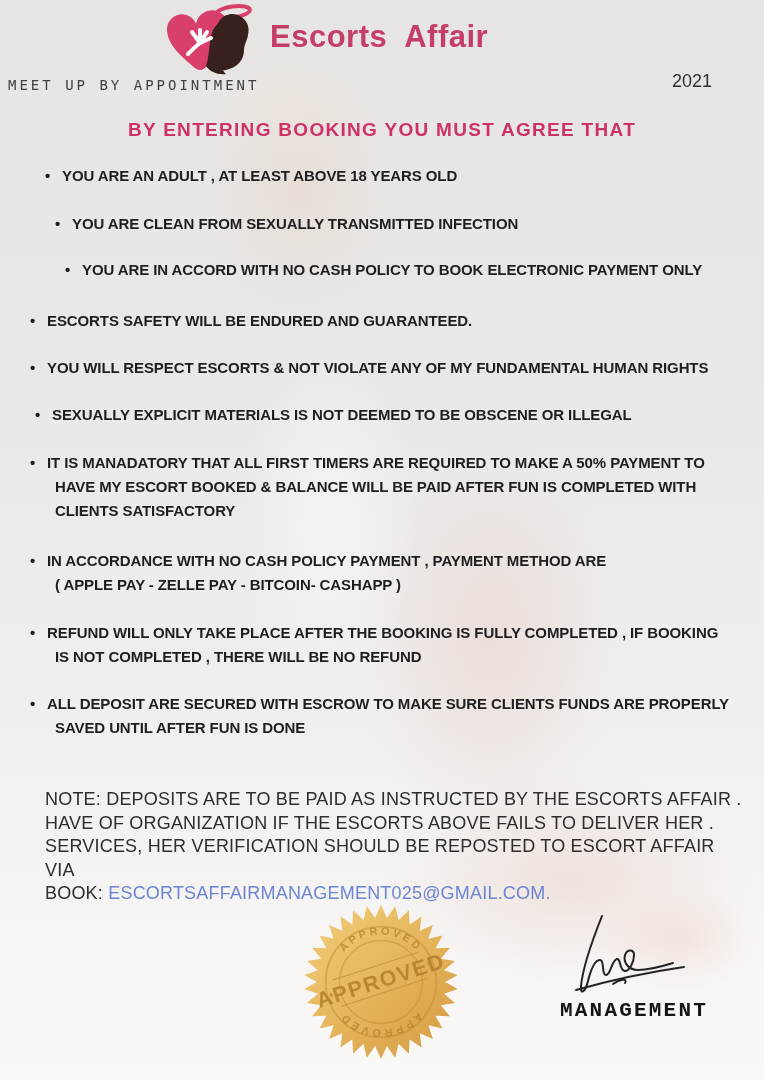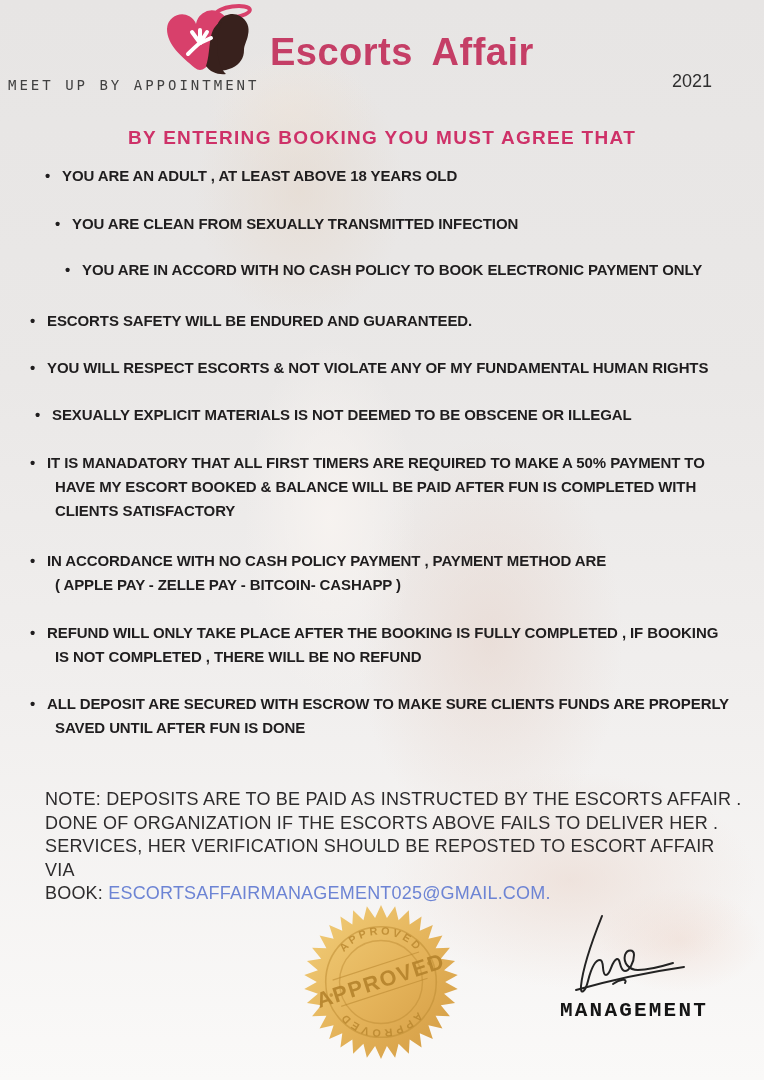--- a/index.html
+++ b/index.html
@@ -12,31 +12,31 @@
       radial-gradient(ellipse 120px 250px at 330px 520px, rgba(247,243,240,.95), transparent 72%),
       radial-gradient(ellipse 190px 290px at 490px 640px, rgba(228,207,197,.5), transparent 70%),
       radial-gradient(ellipse 260px 150px at 570px 880px, rgba(233,213,203,.55), transparent 72%),
       radial-gradient(ellipse 110px 70px at 680px 940px, rgba(240,221,212,.6), transparent 75%),
       linear-gradient(180deg,#e7e5e4 0%,#eae8e7 35%,#f1efee 65%,#faf9f8 100%);
   }
   
   .logo-icon{position:absolute;left:162px;top:2px;}
   .brand{
     position:absolute;left:270px;top:19px;
-    font-size:38px;font-weight:bold;letter-spacing:.5px;word-spacing:9px;
-    color:#c8video;color:#c53e66;margin-top:12px;
+    font-size:31px;font-weight:bold;letter-spacing:.5px;word-spacing:9px;
+    color:#c8video;color:#c53e66;
   }
   .tagline{
     position:absolute;left:8px;top:77px;
     font-family:"DejaVu Sans Mono",monospace;font-size:14px;letter-spacing:3px;color:#414141;
   }
   .year{position:absolute;right:52px;top:71px;font-size:18px;color:#2f2f2f;}
   
   .title{
-    position:absolute;left:0;right:0;top:119px;margin:8px;text-align:center;
+    position:absolute;left:0;right:0;top:119px;margin:0;text-align:center;
     font-size:19px;font-weight:800;letter-spacing:1.3px;color:#ce3168;
   }
   
   .term{
     position:absolute;width:722px;
     padding-left:25px;text-indent:-8px;
     font-size:15px;font-weight:bold;color:#1f1d1e;
     line-height:24px;letter-spacing:-.1px;white-space:pre-line;
   }
   .term::before{content:"\2022";position:absolute;left:0;text-indent:0;}
@@ -108,21 +108,21 @@
     <div class="term t7">IN ACCORDANCE WITH NO CASH POLICY PAYMENT , PAYMENT METHOD ARE
 ( APPLE PAY - ZELLE PAY - BITCOIN- CASHAPP )</div>
     <div class="term t8">REFUND WILL ONLY TAKE PLACE AFTER THE BOOKING IS FULLY COMPLETED , IF BOOKING
 IS NOT COMPLETED , THERE WILL BE NO REFUND</div>
     <div class="term t9">ALL DEPOSIT ARE SECURED WITH ESCROW TO MAKE SURE CLIENTS FUNDS ARE PROPERLY
 SAVED UNTIL AFTER FUN IS DONE</div>
   </div>
 
   <div class="note">
     <div>NOTE: DEPOSITS ARE TO BE PAID AS INSTRUCTED BY THE ESCORTS AFFAIR  .</div>
-    <div>DONE OF ORGANIZATION IF THE ESCORTS ABOVE FAILS  TO  DELIVER HER  .</div>
+    <div>HAVE OF ORGANIZATION IF THE ESCORTS ABOVE FAILS  TO  DELIVER HER  .</div>
     <div>SERVICES, HER VERIFICATION SHOULD BE REPOSTED TO ESCORT AFFAIR VIA</div>
     <div>
       <span>BOOK:</span>
       <span class="email">ESCORTSAFFAIRMANAGEMENT025@GMAIL.COM.</span>
     </div>
   </div>
 
   <svg class="stamp" viewBox="0 0 160 160">
     <defs>
       <linearGradient id="goldgrad" x1="0" y1="0" x2="1" y2="1">

